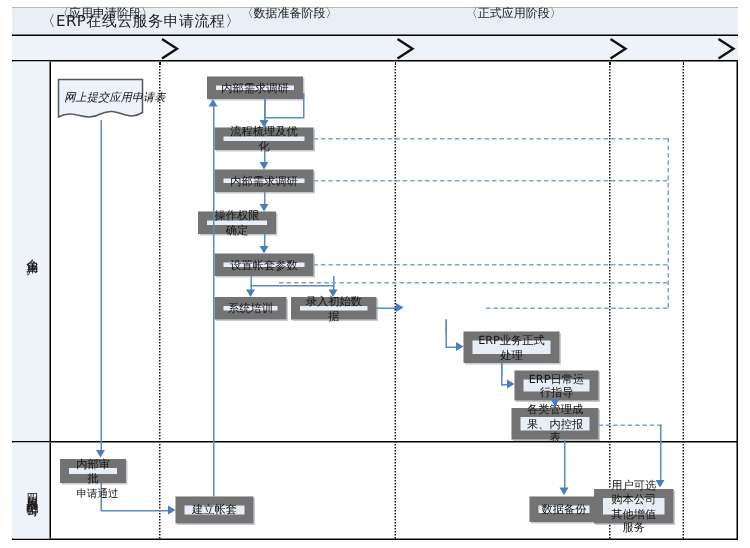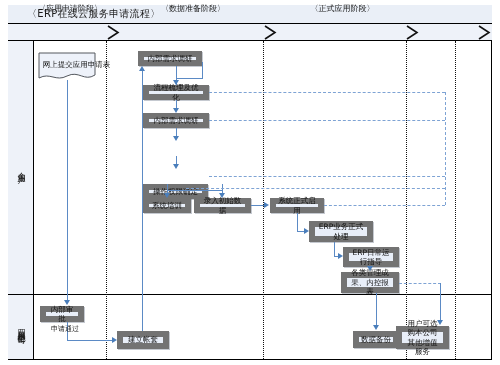--- a/index.html
+++ b/index.html
@@ -243,49 +243,49 @@
   <div class="lane-divider" style="top:294px;"></div>
   <div class="lane-header" style="top:295px; height:64px;">
     <span class="lane-label">四川凤凰世纪公司</span>
   </div>
 
   <div class="col-sep" style="left:106px; top:41px; height:318px;"></div>
   <div class="col-sep" style="left:263px; top:41px; height:318px;"></div>
   <div class="col-sep" style="left:406px; top:41px; height:318px;"></div>
   <div class="col-sep" style="left:455px; top:41px; height:318px;"></div>
 
-  <div class="doc-shape" style="left:38px; top:52px; width:77px; height:30px;">
+  <div class="doc-shape" style="left:38px; top:52px; width:77px; height:30px;font-style:italic;">
     <svg width="58" height="30" viewBox="0 0 58 30">
       <path d="M1,1 H57 V23 C46,30 41,18 29,24 C18,30 12,20 1,26 Z" fill="#eef2fa" stroke="#54585f" stroke-width="1"></path>
     </svg>
     <span class="doc-text">网上提交应用申请表</span>
   </div>
 
   <div class="node" style="left:138px; top:51px; width:64px; height:15px;">
     <span>内部需求调研</span>
   </div>
   <div class="node" style="left:143px; top:85px; width:66px; height:15px;">
     <span>流程梳理及优化</span>
   </div>
   <div class="node" style="left:143px; top:113px; width:66px; height:15px;">
     <span>内部需求调研</span>
   </div>
-  <div class="node" style="left:143px; top:141px; width:65px; height:15px;margin-top:43px;">
+  <div class="node" style="left:132px; top:141px; width:52px; height:15px;">
     <span>操作权限确定</span>
+  </div>
+  <div class="node" style="left:143px; top:169px; width:66px; height:15px;">
+    <span>设置帐套参数</span>
   </div>
   <div class="node" style="left:143px; top:198px; width:48px; height:15px;">
     <span>系统培训</span>
   </div>
   <div class="node" style="left:194px; top:198px; width:57px; height:15px;">
     <span>录入初始数据</span>
   </div>
 
-  <div class="node" style="left:270px; top:198px; width:54px; height:15px;">
-    <span>系统正式启用</span>
-  </div>
   <div class="node" style="left:309px; top:221px; width:64px; height:21px;">
     <span>ERP业务正式处理</span>
   </div>
   <div class="node" style="left:343px; top:247px; width:56px; height:20px;">
     <span>ERP日常运行指导</span>
   </div>
   <div class="node" style="left:341px; top:272px; width:58px; height:21px;">
     <span>各类管理成果、内控报表</span>
   </div>
 

